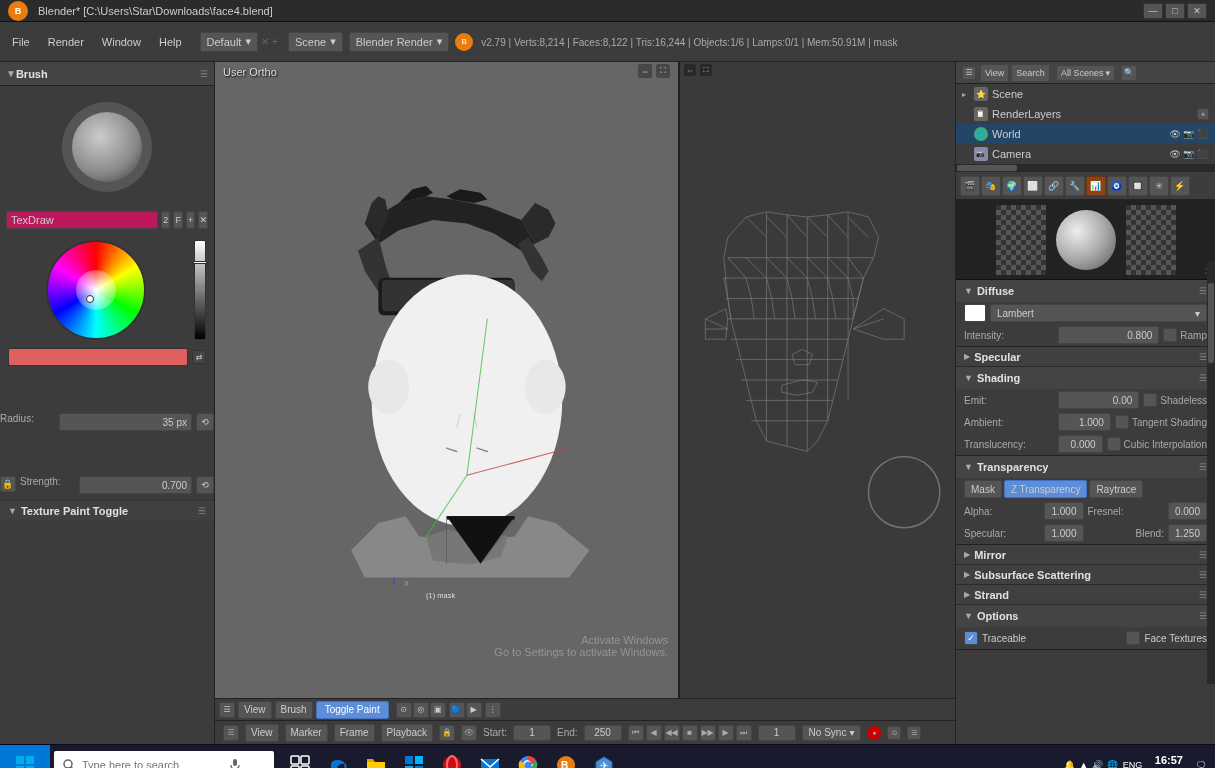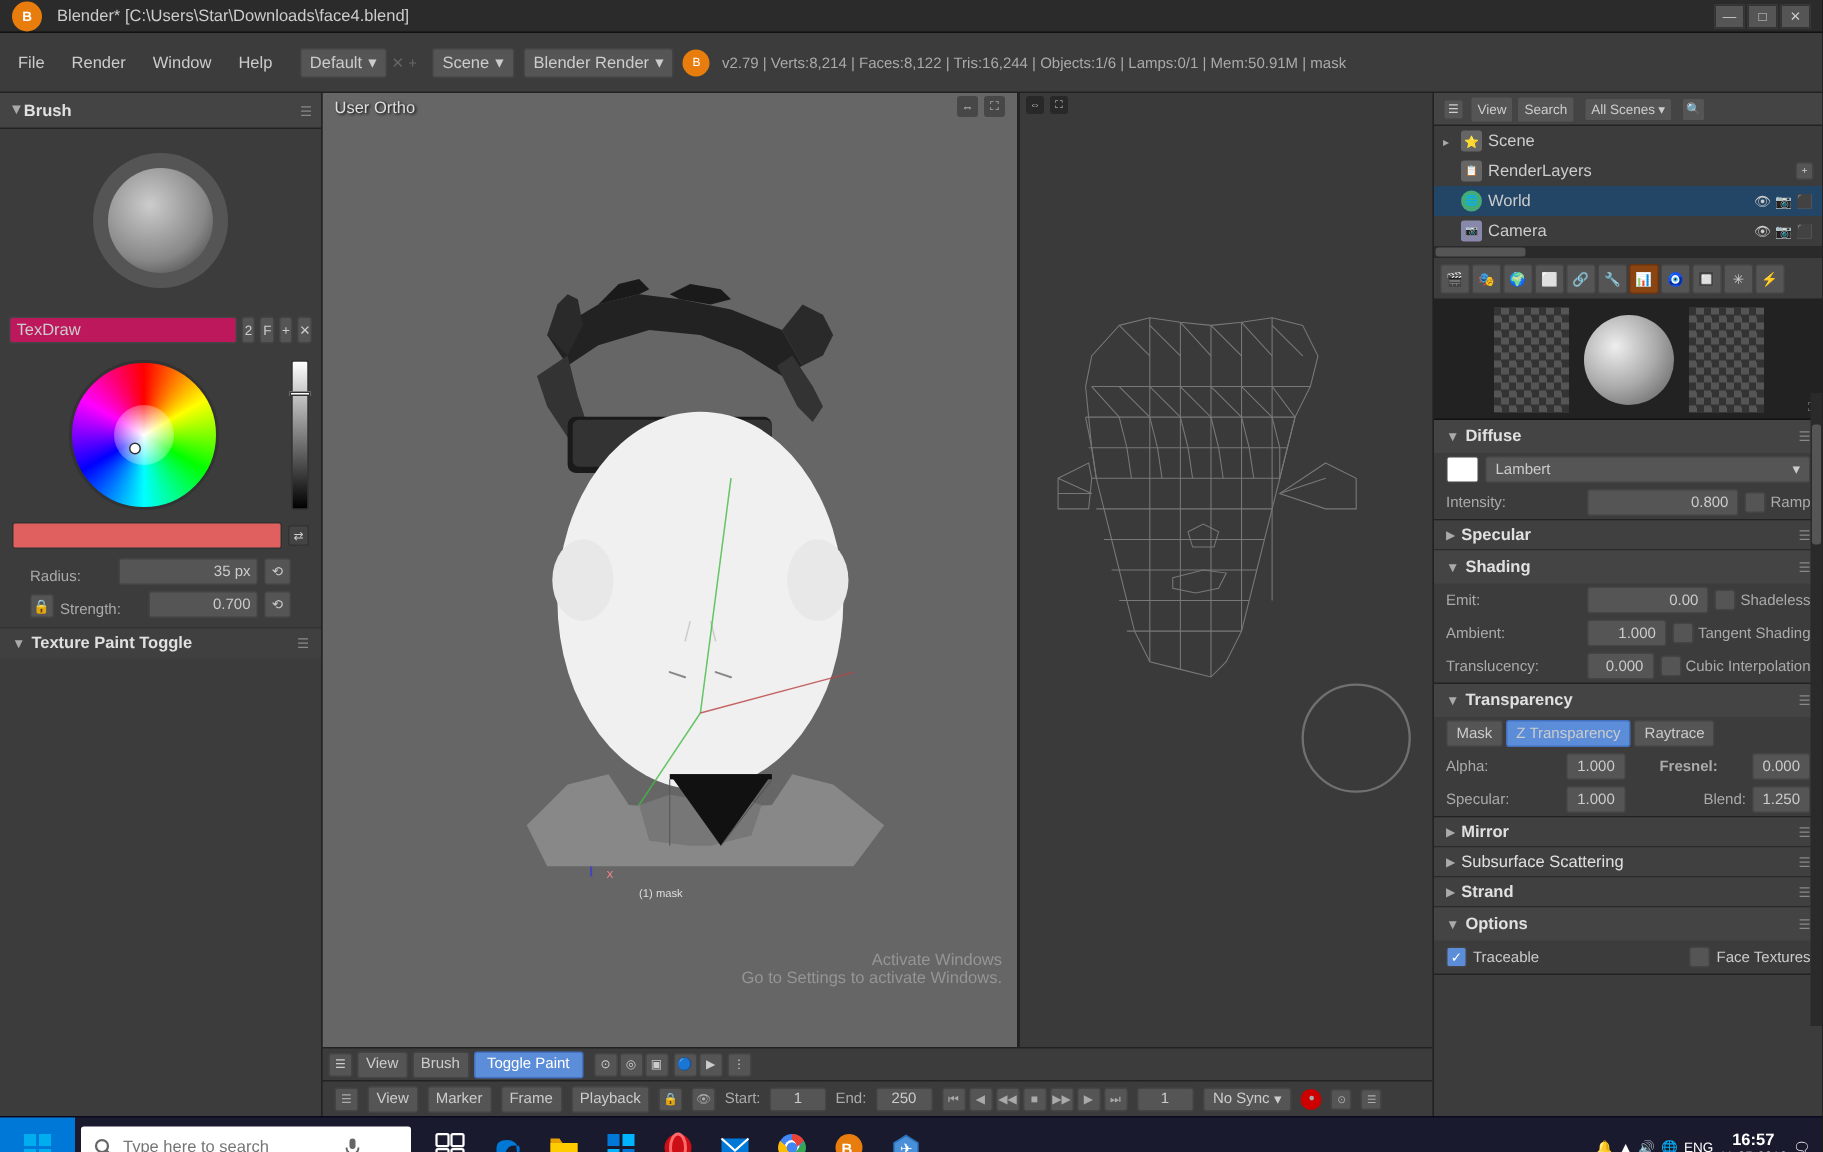--- a/index.html
+++ b/index.html
@@ -38,21 +38,21 @@
 
     .brush-name-row { display: flex; align-items: center; gap: 3px; padding: 3px 6px; }
     .brush-name-input { flex: 1; height: 18px; background: #be185d; border: 1px solid #444; color: #ccc; font-size: 11px; padding: 0 4px; border-radius: 2px; }
     .small-btn { width: 18px; height: 18px; background: #555; border: 1px solid #444; border-radius: 2px; display: flex; align-items: center; justify-content: center; font-size: 9px; cursor: pointer; color: #ccc; }
 
     .color-picker-area { padding: 4px 8px; }
     .color-wheel { width: 100px; height: 100px; border-radius: 50%; background: conic-gradient(red, yellow, lime, cyan, blue, magenta, red); margin: 4px auto; position: relative; border: 2px solid #333; }
     .color-wheel-inner { position: absolute; top: 50%; left: 50%; transform: translate(-50%,-50%); width: 40px; height: 40px; background: radial-gradient(circle, white, transparent); border-radius: 50%; }
     .color-dot { position: absolute; width: 8px; height: 8px; background: white; border: 1px solid #333; border-radius: 50%; top: 55%; left: 40%; }
 
-    .field-row { display: flex; align-items: flex-end; padding: 2px 20px; gap: 4px; }
+    .field-row { display: flex; align-items: flex-start; padding: 2px 0; gap: 4px; margin-top: 41px; }
     .field-label { width: 55px; color: #aaa; font-size: 10px; }
     .field-value { flex: 1; height: 18px; background: #555; border: 1px solid #444; border-radius: 2px; display: flex; align-items: center; padding: 0 4px; color: #ccc; font-size: 10px; justify-content: flex-end; }
 
     
     .right-panel { width: 260px; background: #3c3c3c; border-left: 1px solid #222; display: flex; flex-direction: column; overflow-y: auto; }
     .right-panel::-webkit-scrollbar { width: 8px; }
     .right-panel::-webkit-scrollbar-track { background: #2a2a2a; }
     .right-panel::-webkit-scrollbar-thumb { background: #555; }
     .outliner-header { background: #444; height: 22px; display: flex; align-items: center; padding: 0 6px; gap: 4px; border-bottom: 1px solid #222; }
     .outliner-item { display: flex; align-items: center; height: 20px; padding: 0 6px; gap: 4px; cursor: pointer; }
@@ -603,21 +603,21 @@
           <div class="btn-group-item">Mask</div>
           <div class="btn-group-item active">Z Transparency</div>
           <div class="btn-group-item">Raytrace</div>
         </div>
       </div>
       <div class="prop-row">
         <span class="prop-label">Alpha:</span>
         <div class="prop-value">
           <span>1.000</span>
         </div>
-        <span class="prop-label" style="text-align: center; font-weight: bold;">Fresnel:</span>
+        <span class="prop-label" style="text-align: left;">Fresnel:</span>
         <div class="prop-value">
           <span>0.000</span>
         </div>
       </div>
       <div class="prop-row">
         <span class="prop-label">Specular:</span>
         <div class="prop-value">
           <span>1.000</span>
         </div>
         <span class="prop-label" style="text-align: right;">Blend:</span>
@@ -631,21 +631,21 @@
       <div class="collapsed-section-header">
         <span class="collapsed-arrow">▶</span>
         <span style="font-size: 11px; color: #e0e0e0; font-weight: bold;">Mirror</span>
         <span style="margin-left: auto; color: #888; font-size: 9px;">☰</span>
       </div>
     </div>
 
     <div class="collapsed-section">
       <div class="collapsed-section-header">
         <span class="collapsed-arrow">▶</span>
-        <span style="font-size: 11px; color: #e0e0e0; font-weight: normal;">Subsurface Scattering</span>
+        <span style="font-size: 11px; color: #e0e0e0; font-weight: bold;">Subsurface Scattering</span>
         <span style="margin-left: auto; color: #888; font-size: 9px;">☰</span>
       </div>
     </div>
 
     <div class="collapsed-section">
       <div class="collapsed-section-header">
         <span class="collapsed-arrow">▶</span>
         <span style="font-size: 11px; color: #e0e0e0; font-weight: bold;">Strand</span>
         <span style="margin-left: auto; color: #888; font-size: 9px;">☰</span>
       </div>

